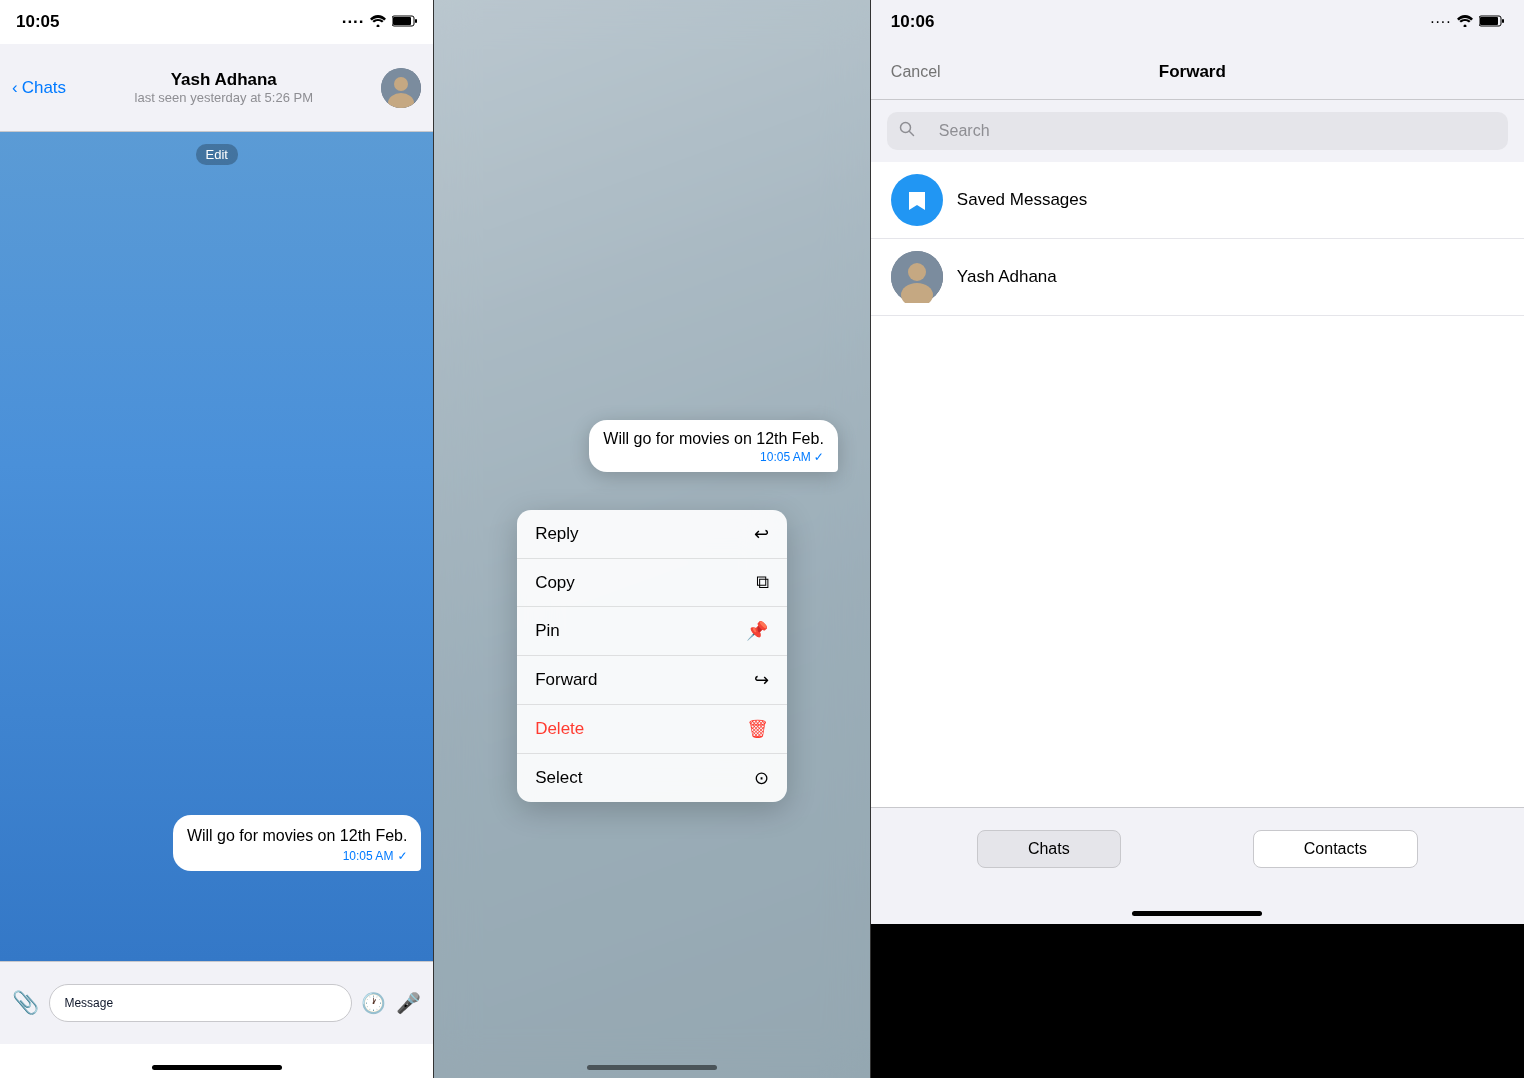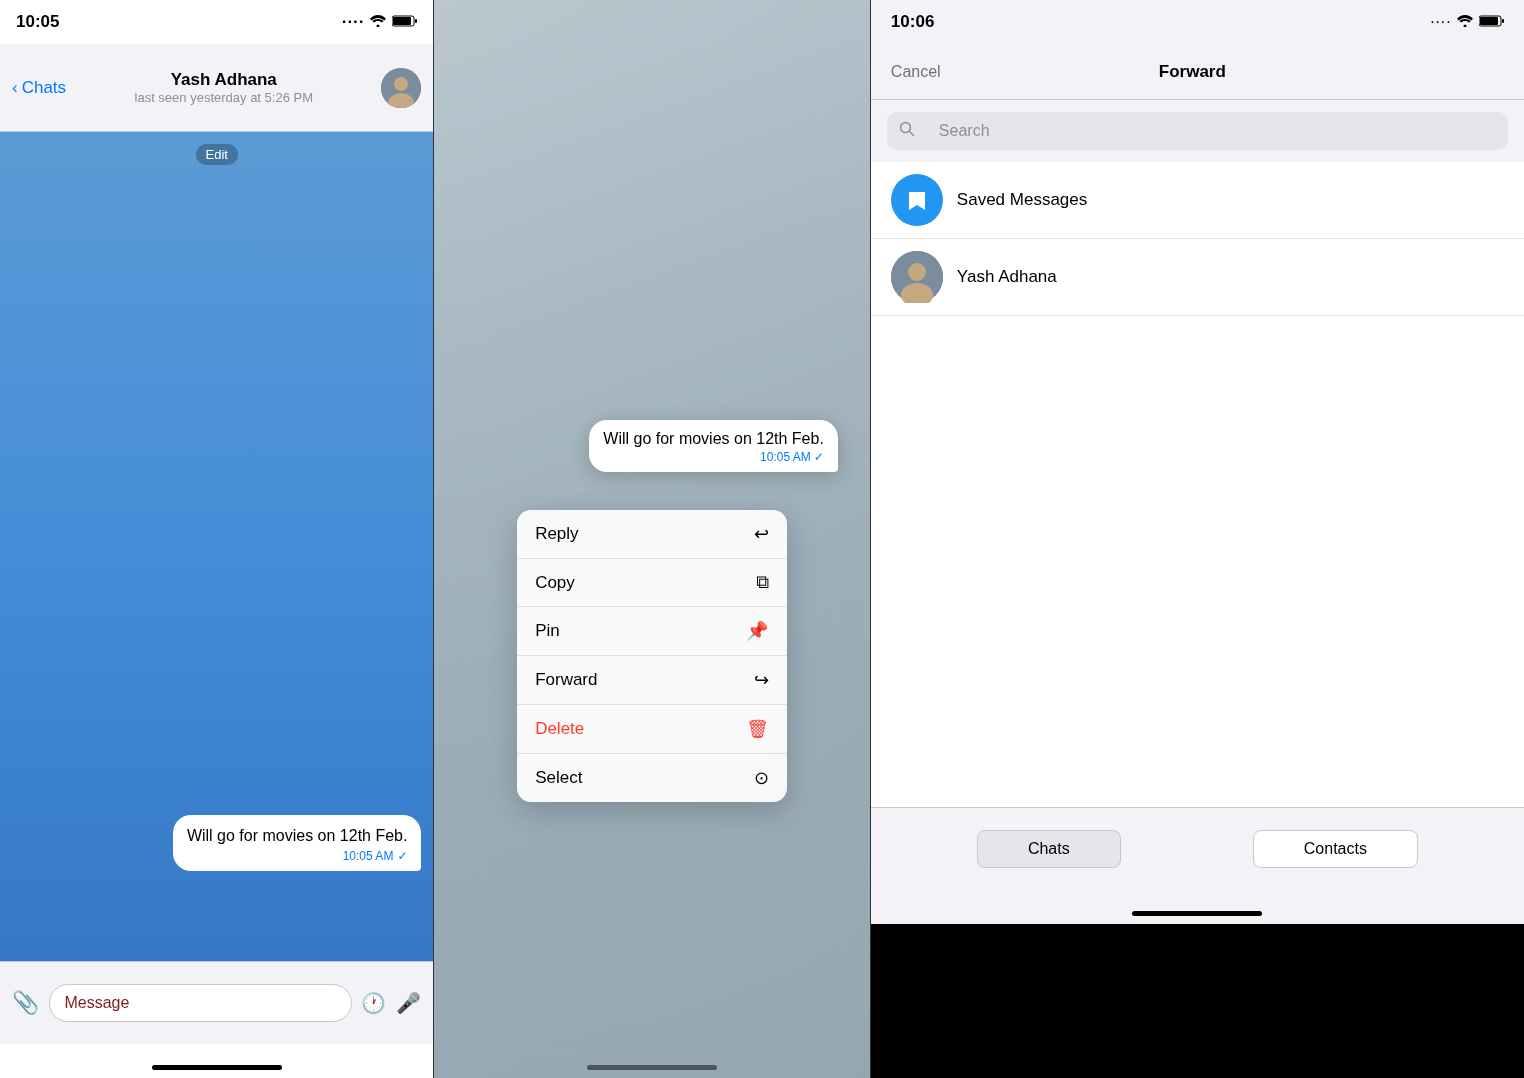--- a/index.html
+++ b/index.html
@@ -470,21 +470,21 @@
       <div class="message-meta">
         <span class="message-time">10:05 AM</span>
         <span class="check-icon">✓</span>
       </div>
     </div>
   </div>
 
   <div class="input-bar">
     <span class="attach-btn">📎</span>
     <div class="message-input">
-      <span style="color:#7f1d1d;font-size:16px;">Message</span>
+      <span style="color:#0f172a;font-size:12px;">Message</span>
     </div>
     <div class="input-right-icons">
       <span>🕐</span>
       <span>🎤</span>
     </div>
   </div>
 
   <div class="home-indicator">
     <div class="home-bar"></div>
   </div>

